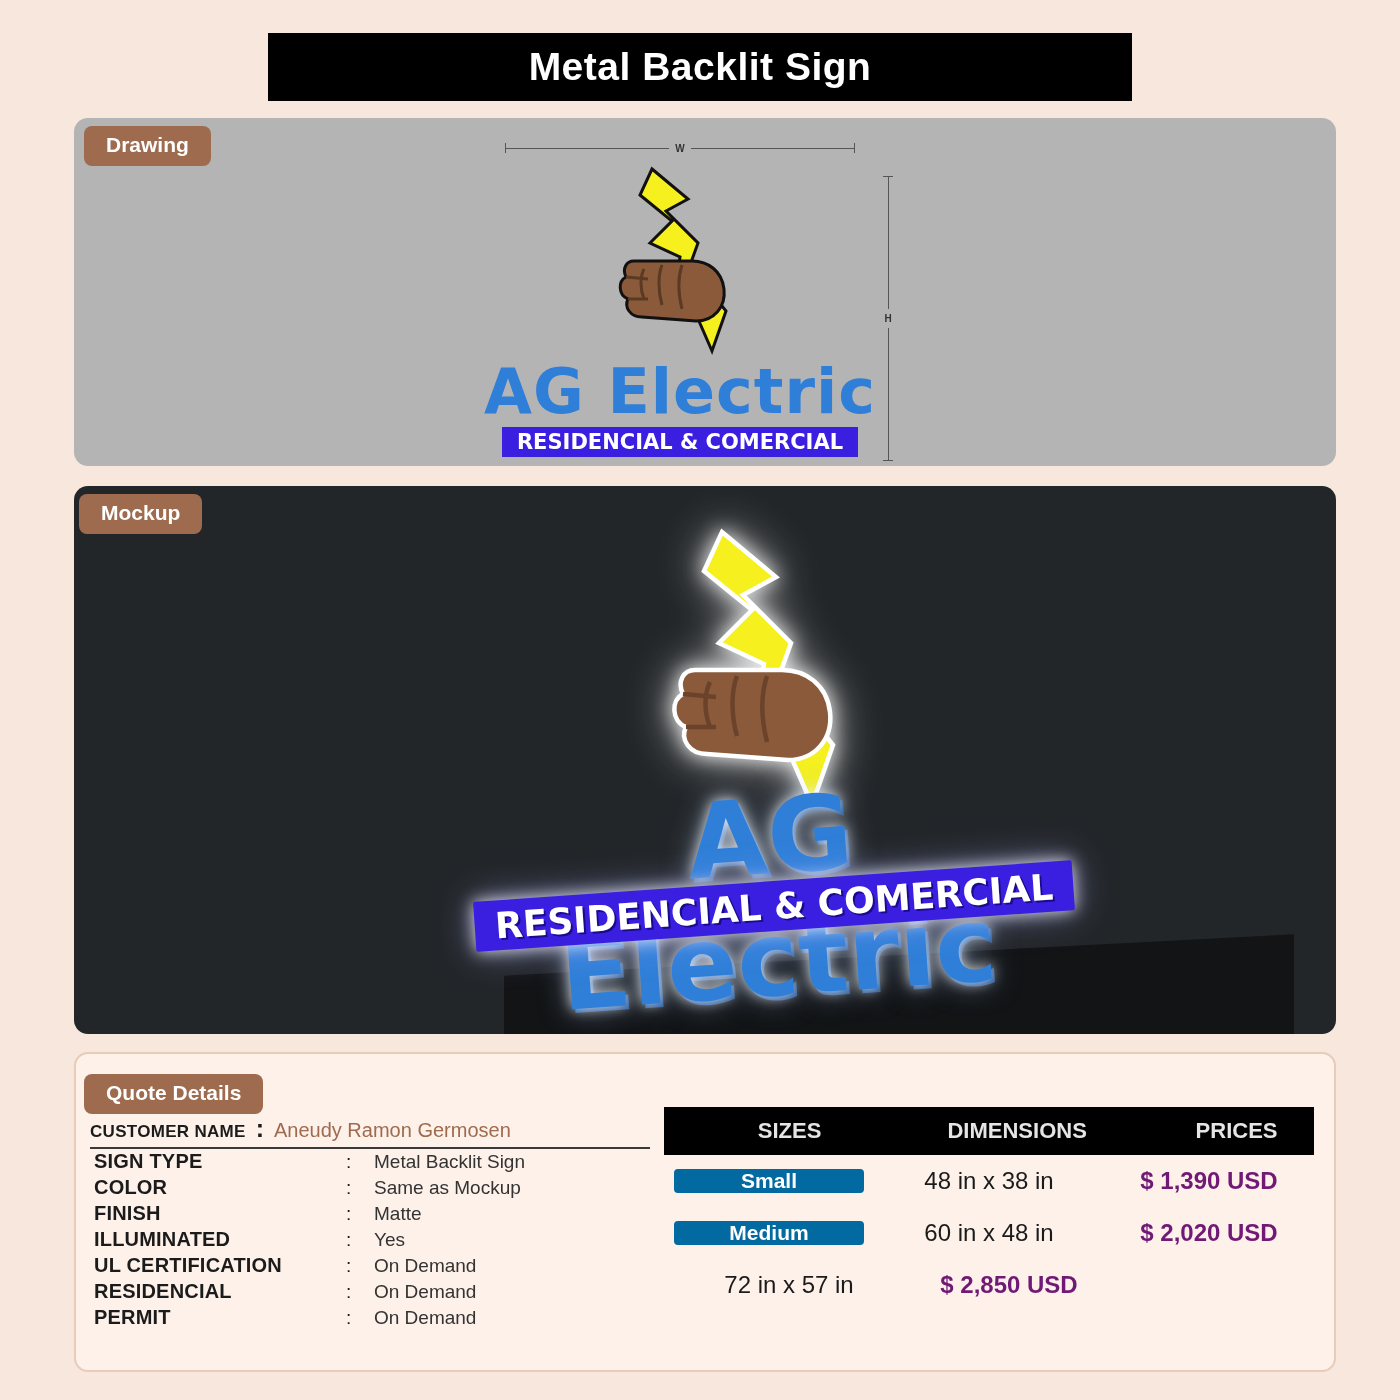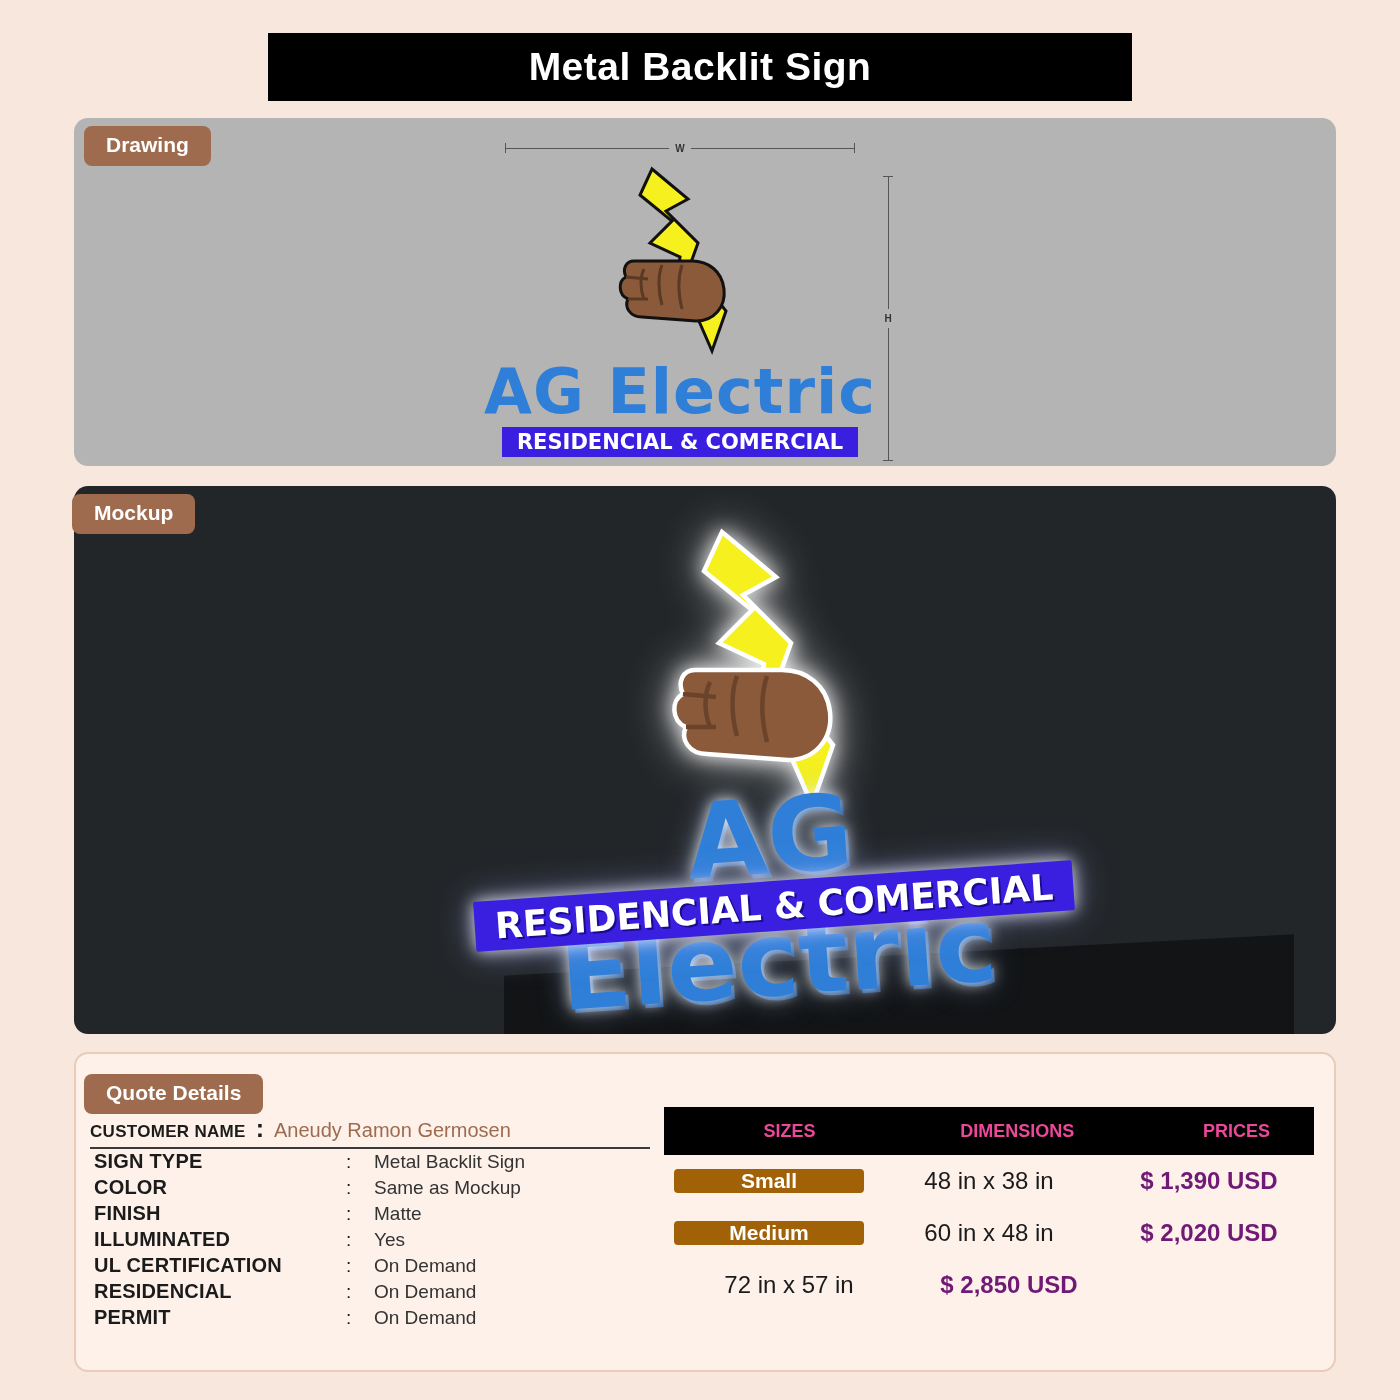--- a/index.html
+++ b/index.html
@@ -52,21 +52,21 @@
   }
   #drawing-tab { left: 84px; top: 126px; }
 
   
   #mockup-panel {
     left: 74px; top: 486px;
     width: 1262px; height: 548px;
     background: #232629;
     overflow: hidden;
   }
-  #mockup-tab { left: 72px; top: 494px; }
+  #mockup-tab { left: 79px; top: 494px; }
 
   
   #quote-panel {
     left: 74px; top: 1052px;
     width: 1262px; height: 320px;
     background: #fdf1ea;
     border: 2px solid #e8cbb9;
   }
   #quote-tab { left: 84px; top: 1074px; }
 
@@ -193,30 +193,30 @@
     left: 664px; top: 1107px;
     width: 650px;
   }
   .st-head {
     display: flex;
     background: #000;
     height: 48px;
     align-items: center;
   }
   .st-head div {
-    color: #ec4899; font-size: 18px; font-weight: bold; text-align: center; margin-left: 40px;
+    color: #e5e5e5; font-size: 22px; font-weight: bold; text-align: center; margin-left: 40px;
   }
   .col-size { width: 210px; }
   .col-dim { width: 250px; }
   .col-price { width: 190px; }
 
   .st-row { display: flex; align-items: center; height: 52px; }
   .size-pill {
     width: 190px; margin-left: 10px;
-    background: #a16207; color: #fff;
+    background: #0369a1; color: #fff;
     font-size: 21px; font-weight: bold;
     text-align: center;
     padding: 0 0;
     border-radius: 4px;
   }
   .dim-cell {
     width: 250px; text-align: center;
     font-size: 24px; color: #1b1b1b;
   }
   .price-cell {

